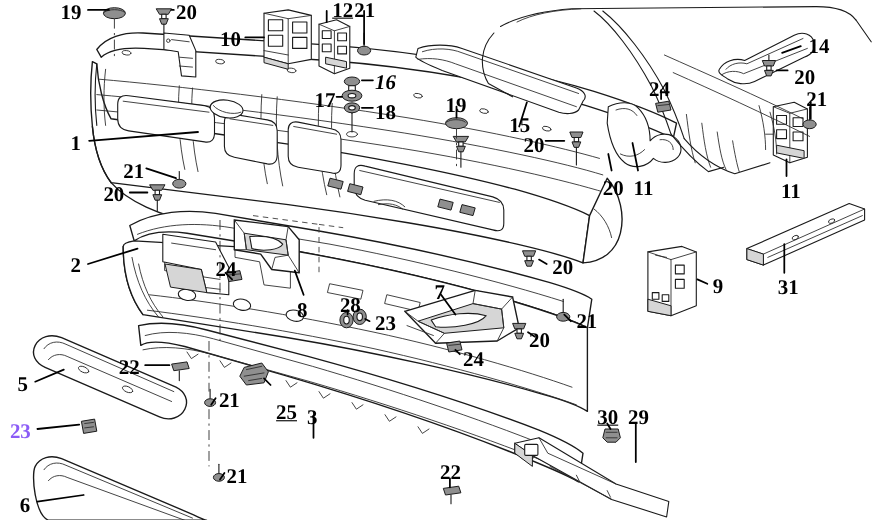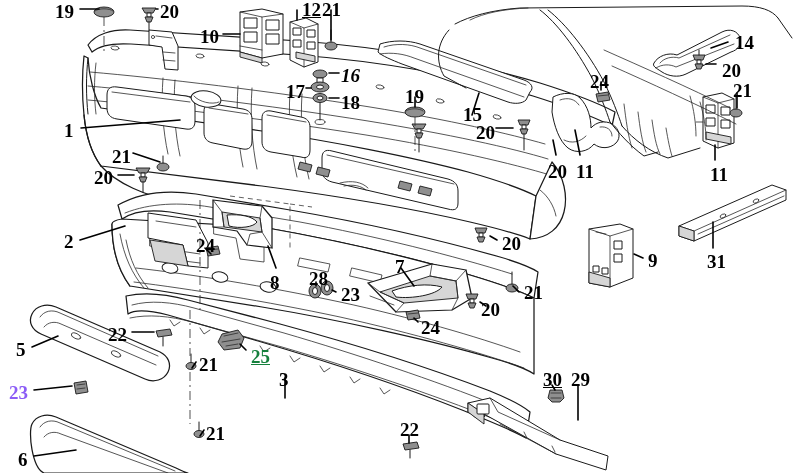--- a/index.html
+++ b/index.html
@@ -543,21 +543,21 @@
       <div class="callout" style="left: 309px; top: 269px; color: rgb(0, 0, 0);">28</div>
       <div class="callout" style="left: 341px; top: 285px; color: rgb(0, 0, 0);">23</div>
       <div class="callout" style="left: 395px; top: 257px; color: rgb(0, 0, 0);">7</div>
       <div class="callout" style="left: 502px; top: 234px; color: rgb(0, 0, 0);">20</div>
       <div class="callout" style="left: 524px; top: 283px; color: rgb(0, 0, 0);">21</div>
       <div class="callout" style="left: 481px; top: 300px; color: rgb(0, 0, 0);">20</div>
       <div class="callout" style="left: 421px; top: 318px; color: rgb(0, 0, 0);">24</div>
       <div class="callout" style="left: 648px; top: 251px; color: rgb(0, 0, 0);">9</div>
       <div class="callout" style="left: 707px; top: 252px; color: rgb(0, 0, 0);">31</div>
       <div class="callout" style="left: 108px; top: 325px; color: rgb(0, 0, 0);">22</div>
-      <div class="callout" style="left: 251px; top: 347px; color: #15803d; text-decoration: underline;">25</div>
+      <div class="callout" style="left: 251px; top: 366px; color: #000000; text-decoration: underline;">25</div>
       <div class="callout" style="left: 16px; top: 340px; color: rgb(0, 0, 0);">5</div>
       <div class="callout" style="left: 199px; top: 355px; color: rgb(0, 0, 0);">21</div>
       <div class="callout" style="left: 9px; top: 383px; color: #8b5cf6;">23</div>
       <div class="callout" style="left: 279px; top: 370px; color: rgb(0, 0, 0);">3</div>
       <div class="callout" style="left: 543px; top: 370px; color: rgb(0, 0, 0); text-decoration: underline;">30</div>
       <div class="callout" style="left: 571px; top: 370px; color: rgb(0, 0, 0);">29</div>
       <div class="callout" style="left: 206px; top: 424px; color: rgb(0, 0, 0);">21</div>
       <div class="callout" style="left: 400px; top: 420px; color: rgb(0, 0, 0);">22</div>
       <div class="callout" style="left: 18px; top: 450px; color: rgb(0, 0, 0);">6</div>
     </div>

